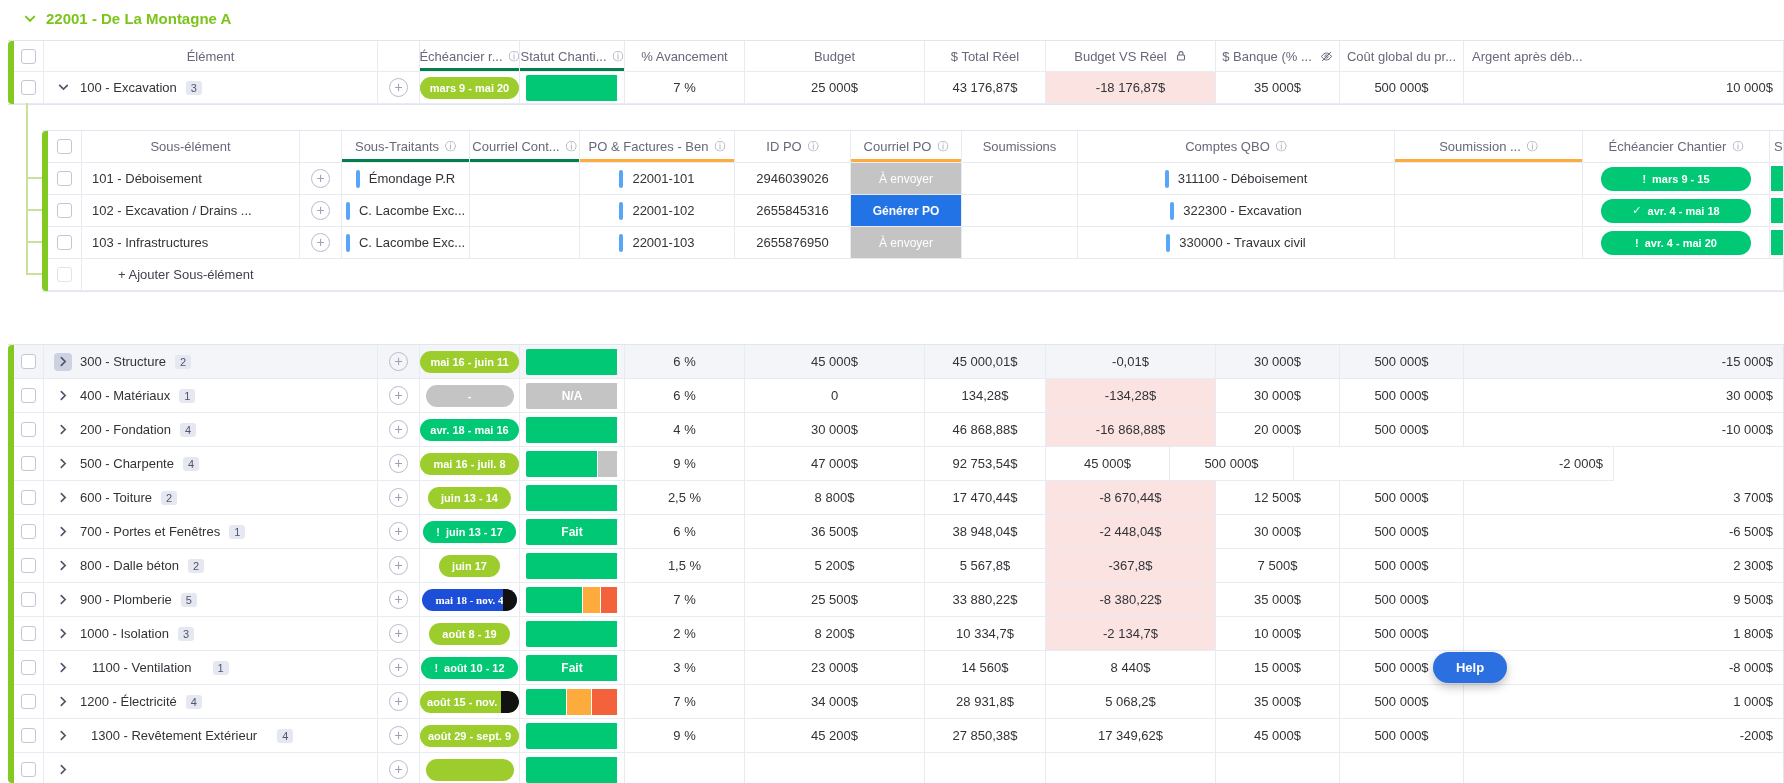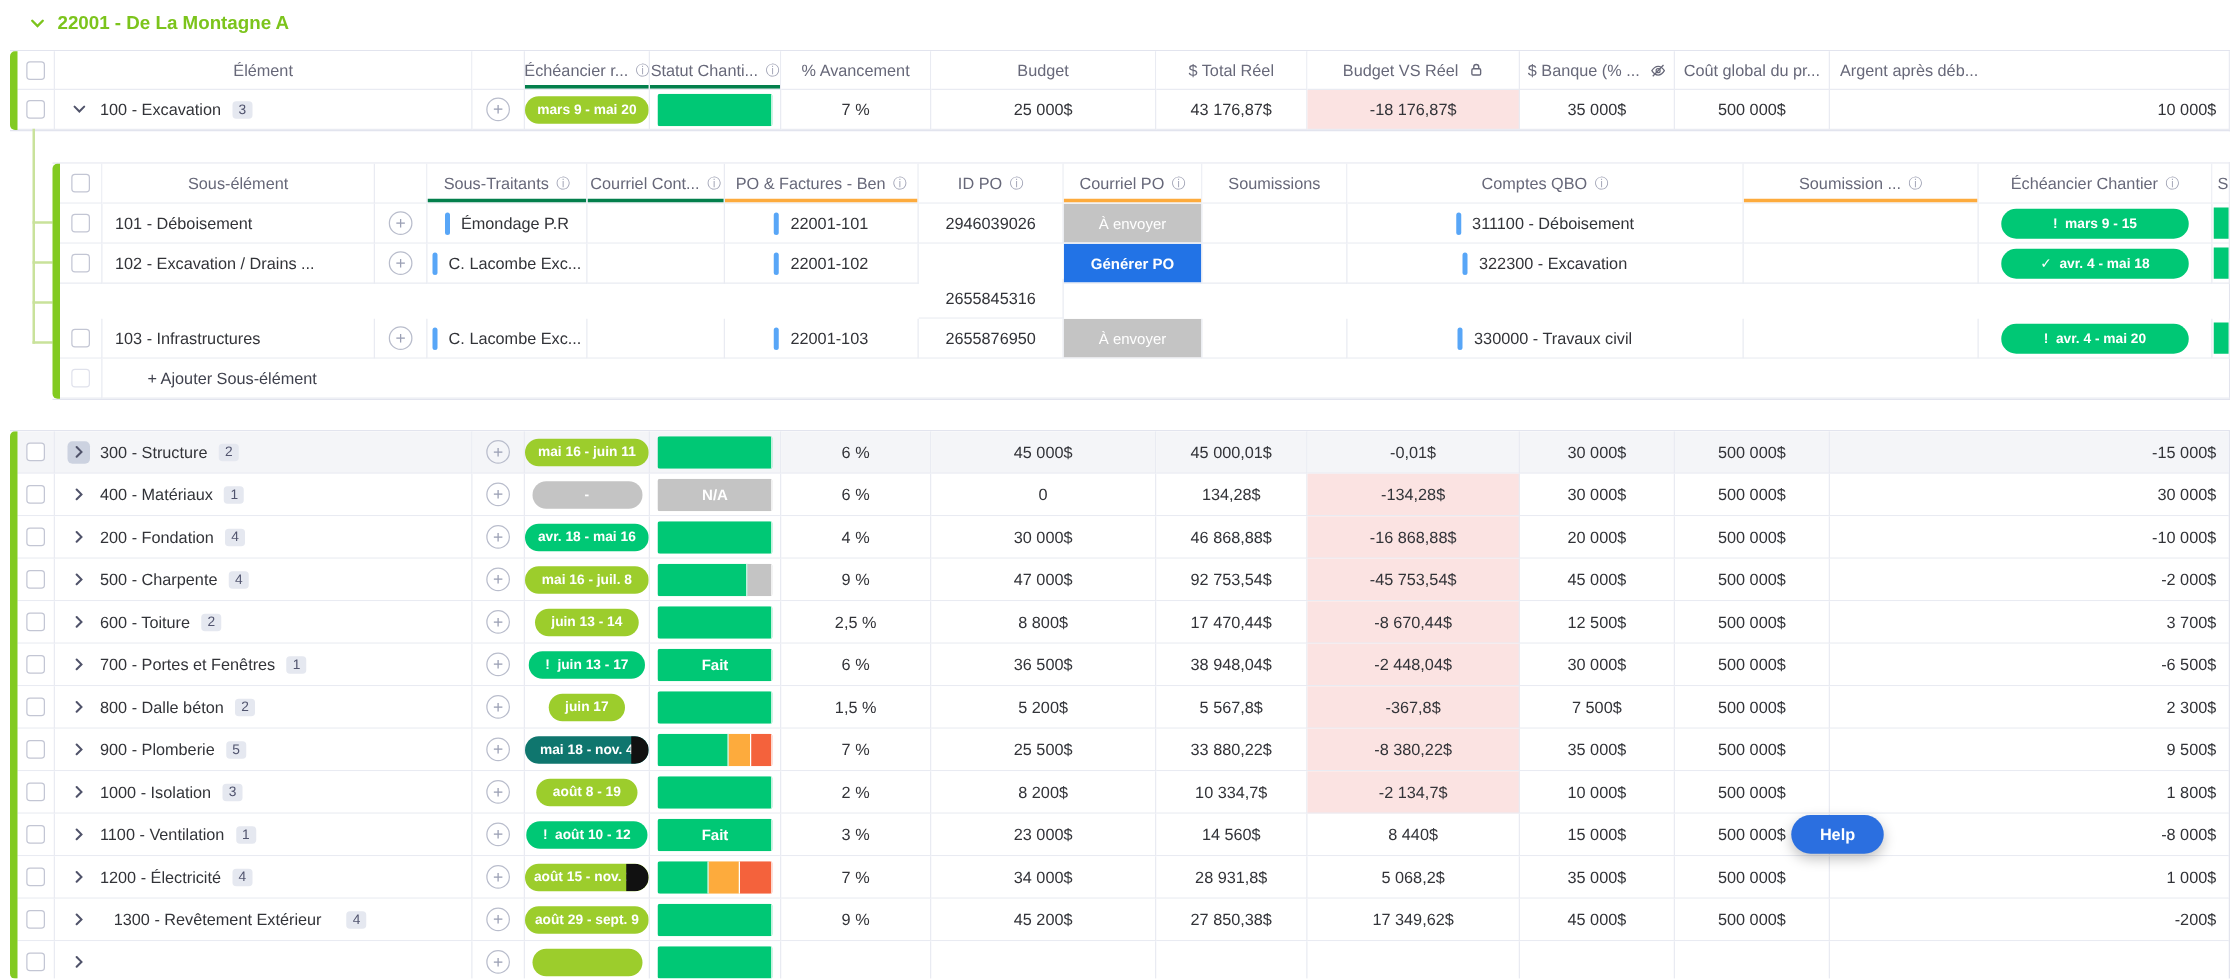--- a/index.html
+++ b/index.html
@@ -283,21 +283,21 @@
             <span>C. Lacombe Exc...</span>
           </div>
         </div>
         <div class="mcell" style="width: 110px; height: 32px; flex: 0 0 auto;"></div>
         <div class="mcell" style="width: 155px; height: 32px; flex: 0 0 auto;">
           <div style="display: flex; align-items: center;">
             <span class="bluebar"></span>
             <span>22001-102</span>
           </div>
         </div>
-        <div class="mcell" style="width: 116px; height: 32px; flex: 0 0 auto; margin-top: 28px;">2655845316</div>
+        <div class="mcell" style="width: 116px; height: 32px; flex: 0 0 auto;">2655845316</div>
         <div class="mcell" style="width: 111px; height: 32px; flex: 0 0 auto;">
           <div class="fillbtn" style="background: rgb(34, 115, 230); font-weight: bold;">Générer PO</div>
         </div>
         <div class="mcell" style="width: 116px; height: 32px; flex: 0 0 auto;"></div>
         <div class="mcell" style="width: 317px; height: 32px; flex: 0 0 auto;">
           <div style="display: flex; align-items: center;">
             <span class="bluebar"></span>
             <span>322300 - Excavation</span>
           </div>
         </div>
@@ -494,21 +494,20 @@
         </div>
         <div class="mcell" style="width: 105px; height: 34px; flex: 0 0 auto;">
           <div class="bar">
             <div style="width: 78%; background: rgb(0, 200, 117); border-right: 1px solid rgb(255, 255, 255);"></div>
             <div style="width: 22%; background: rgb(196, 196, 196); border-right: 1px solid rgb(255, 255, 255);"></div>
           </div>
         </div>
         <div class="mcell" style="width: 120px; height: 34px; flex: 0 0 auto;">9 %</div>
         <div class="mcell" style="width: 180px; height: 34px; flex: 0 0 auto;">47 000$</div>
         <div class="mcell" style="width: 121px; height: 34px; flex: 0 0 auto;">92 753,54$</div>
-        <div class="mcell negcell" style="width: 170px; height: 34px; flex: 0 0 auto;">-45 753,54$</div>
         <div class="mcell" style="width: 124px; height: 34px; flex: 0 0 auto;">45 000$</div>
         <div class="mcell" style="width: 124px; height: 34px; flex: 0 0 auto;">500 000$</div>
         <div class="mcell rightpad" style="width: 320px; height: 34px; flex: 0 0 auto;">-2 000$</div>
       </div>
       <div class="mrow">
         <div class="mcell" style="width: 30px; height: 34px; flex: 0 0 auto;">
           <div class="checkbox"></div>
         </div>
         <div class="mcell namec" style="width: 334px; height: 34px; flex: 0 0 auto;">
           <span class="chev">
@@ -620,21 +619,21 @@
               <path d="M3 1.5 L6.5 5 L3 8.5" stroke="#50536a" stroke-width="1.5" fill="none" stroke-linecap="round"></path>
             </svg>
           </span>
           <span>900 - Plomberie</span>
           <span class="badge">5</span>
         </div>
         <div class="mcell" style="width: 42px; height: 34px; flex: 0 0 auto;">
           <div class="addicon">+</div>
         </div>
         <div class="mcell" style="width: 100px; height: 34px; flex: 0 0 auto;">
-          <span class="pill" style="background: #0f766e;">
+          <span class="pill" style="background: #1d4ed8; font-family: Liberation Serif, serif;">
             <span>mai 18 - nov. 4</span>
             <span class="cap" style="width: 14px; background: rgb(17, 17, 17);"></span>
           </span>
         </div>
         <div class="mcell" style="width: 105px; height: 34px; flex: 0 0 auto;">
           <div class="bar">
             <div style="width: 62%; background: rgb(0, 200, 117); border-right: 1px solid rgb(255, 255, 255);"></div>
             <div style="width: 20%; background: rgb(253, 171, 61); border-right: 1px solid rgb(255, 255, 255);"></div>
             <div style="width: 18%; background: rgb(244, 98, 60); border-right: 1px solid rgb(255, 255, 255);"></div>
           </div>
@@ -678,21 +677,21 @@
         <div class="mcell" style="width: 121px; height: 34px; flex: 0 0 auto;">10 334,7$</div>
         <div class="mcell negcell" style="width: 170px; height: 34px; flex: 0 0 auto;">-2 134,7$</div>
         <div class="mcell" style="width: 124px; height: 34px; flex: 0 0 auto;">10 000$</div>
         <div class="mcell" style="width: 124px; height: 34px; flex: 0 0 auto;">500 000$</div>
         <div class="mcell rightpad" style="width: 320px; height: 34px; flex: 0 0 auto;">1 800$</div>
       </div>
       <div class="mrow">
         <div class="mcell" style="width: 30px; height: 34px; flex: 0 0 auto;">
           <div class="checkbox"></div>
         </div>
-        <div class="mcell namec" style="width: 334px; height: 34px; flex: 0 0 auto;">
+        <div class="mcell namec" style="width: 334px; height: 34px; flex: 0 0 auto; gap: 12px;">
           <span class="chev">
             <svg width="11" height="11" viewBox="0 0 10 10">
               <path d="M3 1.5 L6.5 5 L3 8.5" stroke="#50536a" stroke-width="1.5" fill="none" stroke-linecap="round"></path>
             </svg>
           </span>
           <span>1100 - Ventilation</span>
           <span class="badge">1</span>
         </div>
         <div class="mcell" style="width: 42px; height: 34px; flex: 0 0 auto;">
           <div class="addicon">+</div>

